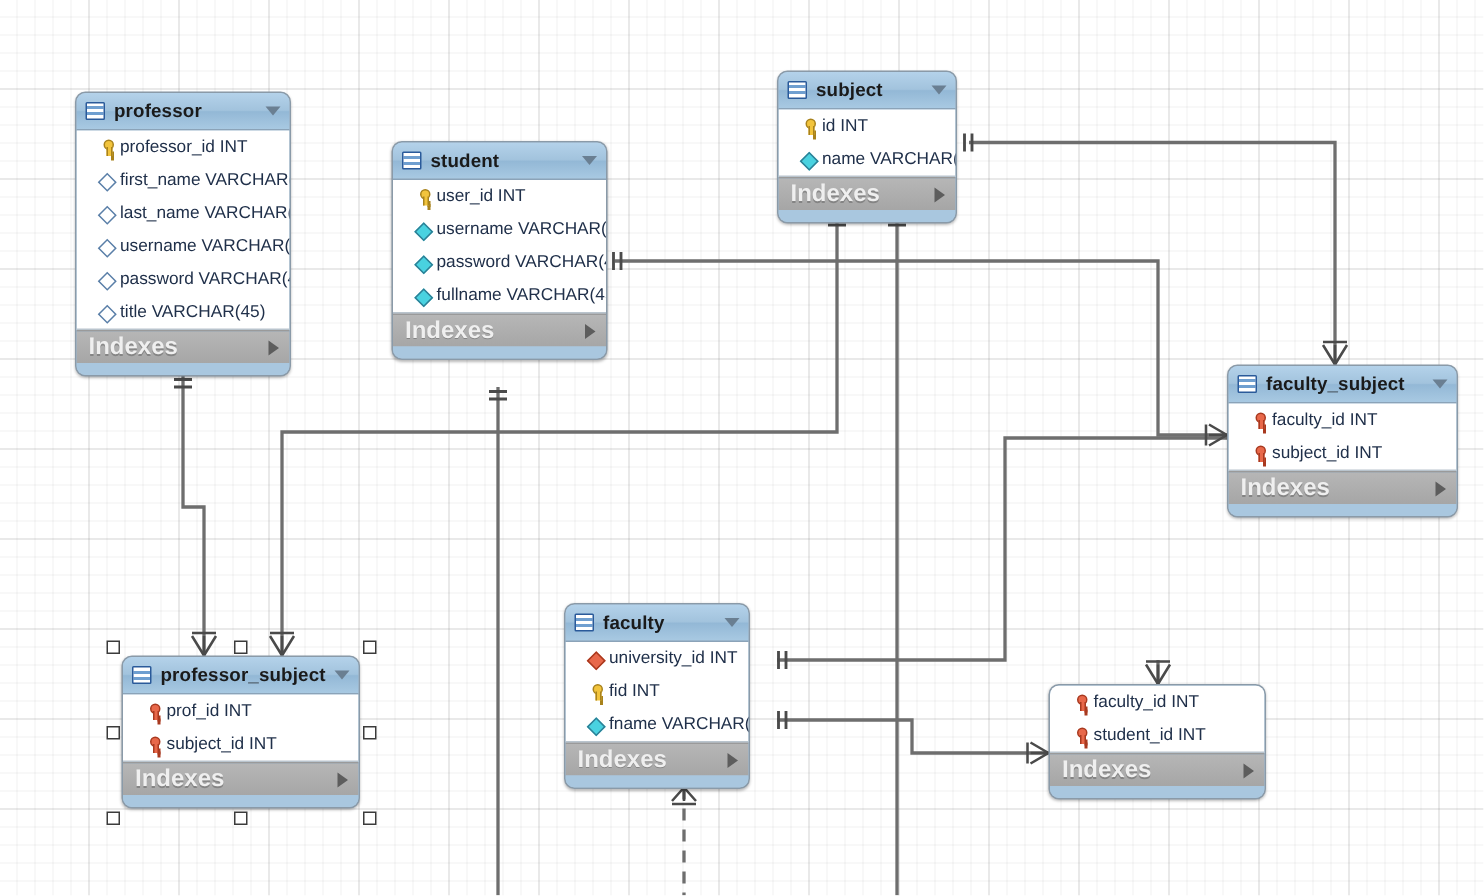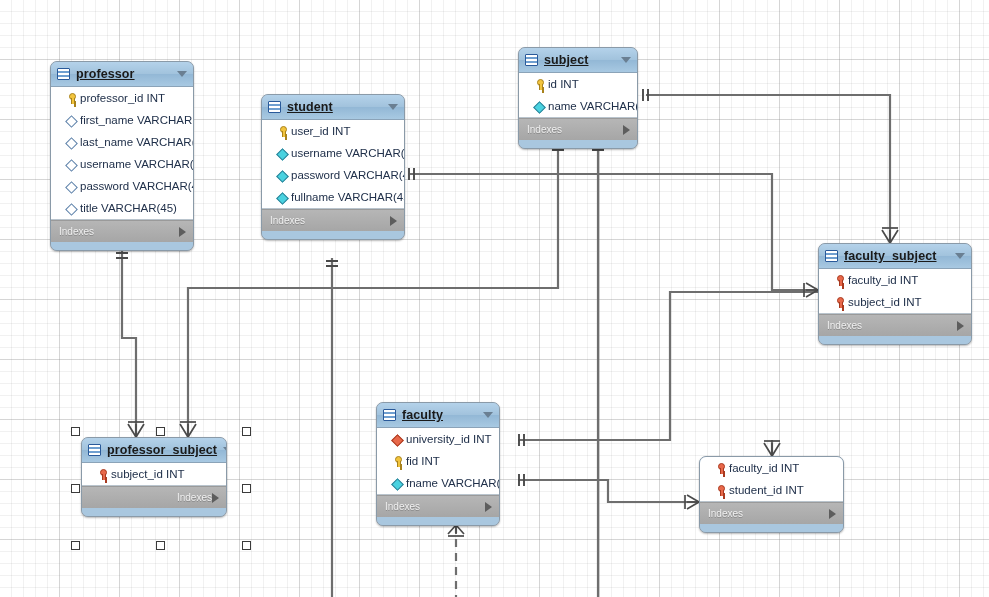--- a/index.html
+++ b/index.html
@@ -45,21 +45,21 @@
     border:1px solid #2a5a9a; border-radius:1px;
     background:
       linear-gradient(to bottom,
         #ffffff 0 2px, #6f9fd0 2px 4px,
         #ffffff 4px 6px, #6f9fd0 6px 8px,
         #ffffff 8px 10px);
     background-color:#fff;
   }
   .tbl-name {
     font-size:12.5px; font-weight:bold; color:#1a1a1a;
-    white-space:nowrap; flex:1; letter-spacing:.1px;text-decoration:underline;
+    white-space:nowrap; flex:1; letter-spacing:.1px;
   }
   .caret {
     width:0;height:0;flex:none;margin-left:6px;
     border-left:5px solid transparent; border-right:5px solid transparent;
     border-top:6px solid #6a7f92;
   }
   .cols { background:#ffffff; border-bottom:1px solid #b9c4cd; }
   .col { height:22px; display:flex; align-items:center; padding-left:15px; }
   .col-txt { font-size:11.5px; color:#20304a; white-space:nowrap; }
   
@@ -100,21 +100,21 @@
     content:""; position:absolute; left:1px; top:3px;
     width:7px;height:7px; transform:rotate(45deg);
     background:#e8684a; border:1px solid #a8391f;
   }
   .idx {
     height:22px; display:flex; align-items:center;
     padding:0 7px 0 8px;
     background:linear-gradient(to bottom,#b6b6b6,#a6a6a6);
     border-top:1px solid #9a9a9a;
   }
-  .idx-txt { font-size:10px; font-weight:normal; color:#efefef; flex:1;
+  .idx-txt { font-size:16px; font-weight:bold; color:#efefef; flex:1;
              text-shadow:0 1px 0 rgba(0,0,0,.22); }
   .idx-arr { width:0;height:0;
     border-top:5px solid transparent; border-bottom:5px solid transparent;
     border-left:7px solid #5d5d5d; }
   .tbl-foot { height:8px; background:#a9c7df; }
   
   .sel-wrap { position:absolute; z-index:6; }
   .hnd {
     position:absolute; width:9px;height:9px;
     background:#ffffff; border:1px solid #3b3b3b;
@@ -347,27 +347,31 @@
           <span class="g diaf"></span>
           <span class="col-txt">fname VARCHAR(45)</span>
         </div>
       </div>
       <div class="idx">
         <span class="idx-txt">Indexes</span>
         <span class="idx-arr"></span>
       </div>
       <div class="tbl-foot"></div>
     </div>
-    <div class="tbl" style="left: 81px; top: 437px; width: 146px; text-align: right;">
+    <div class="tbl" style="left: 81px; top: 437px; width: 159px;">
       <div class="tbl-head">
         <span class="tbl-ico"></span>
         <span class="tbl-name">professor_subject</span>
         <span class="caret"></span>
       </div>
       <div class="cols">
+        <div class="col">
+          <span class="g keyfk"></span>
+          <span class="col-txt">prof_id INT</span>
+        </div>
         <div class="col">
           <span class="g keyfk"></span>
           <span class="col-txt">subject_id INT</span>
         </div>
       </div>
       <div class="idx">
         <span class="idx-txt">Indexes</span>
         <span class="idx-arr"></span>
       </div>
       <div class="tbl-foot"></div>

